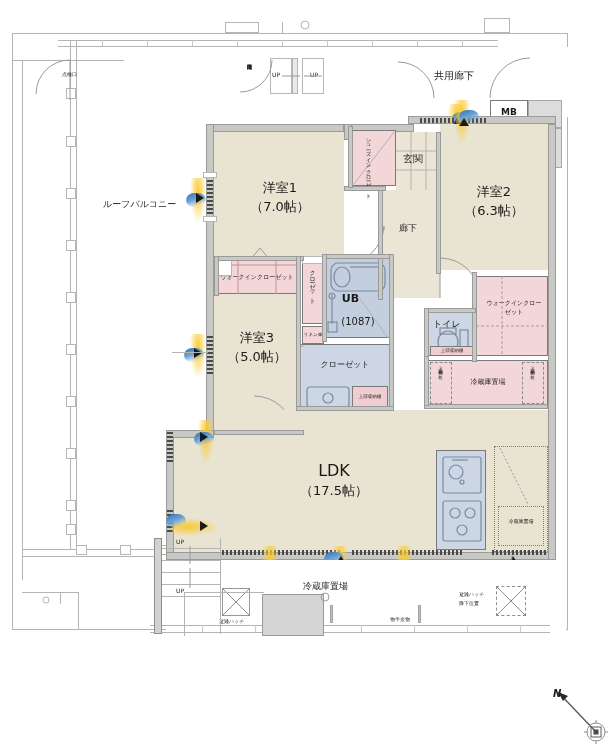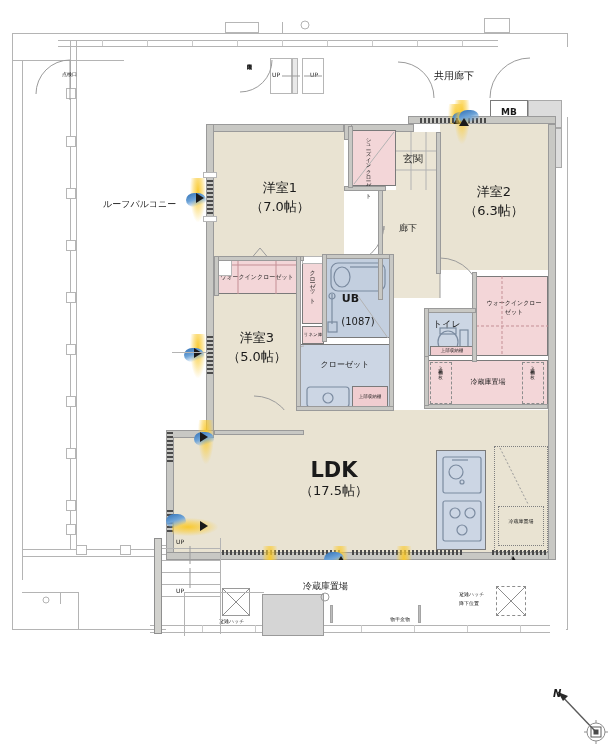--- a/index.html
+++ b/index.html
@@ -290,21 +290,21 @@
   </svg>
 
   <div class="abs sash-v" style="left:207px;top:336px;width:6px;height:38px;"></div>
   <div class="glow" style="left:190px;top:334px;"></div>
   <div class="swoosh" style="left:184px;top:348px;"></div>
   <div class="tri-r" style="left:194px;top:348px;"></div>
   <div class="abs ln-l" style="left:172px;top:352px;width:36px;height:1px;"></div>
 
   <div class="abs f-room" style="left:214px;top:410px;width:334px;height:142px;"></div>
   <div class="abs f-room" style="left:174px;top:438px;width:44px;height:114px;"></div>
-  <div class="lbl ctr" style="left:288px;top:462px;width:92px;height:18px;font-size:21px;font-weight:bold;">LDK</div>
+  <div class="lbl ctr" style="left:288px;top:462px;width:92px;height:18px;font-size:16px;">LDK</div>
   <div class="lbl ctr" style="left:288px;top:482px;width:92px;height:18px;font-size:13px;">（17.5帖）</div>
 
   <div class="abs sash-v" style="left:167px;top:432px;width:6px;height:30px;"></div>
   <div class="glow" style="left:198px;top:420px;"></div>
   <div class="swoosh" style="left:194px;top:432px;"></div>
   <div class="tri-r" style="left:200px;top:432px;"></div>
 
   <div class="abs sash-v" style="left:167px;top:510px;width:6px;height:22px;"></div>
   <div class="glow-h" style="left:172px;top:518px;"></div>
   <div class="swoosh" style="left:166px;top:514px;"></div>

